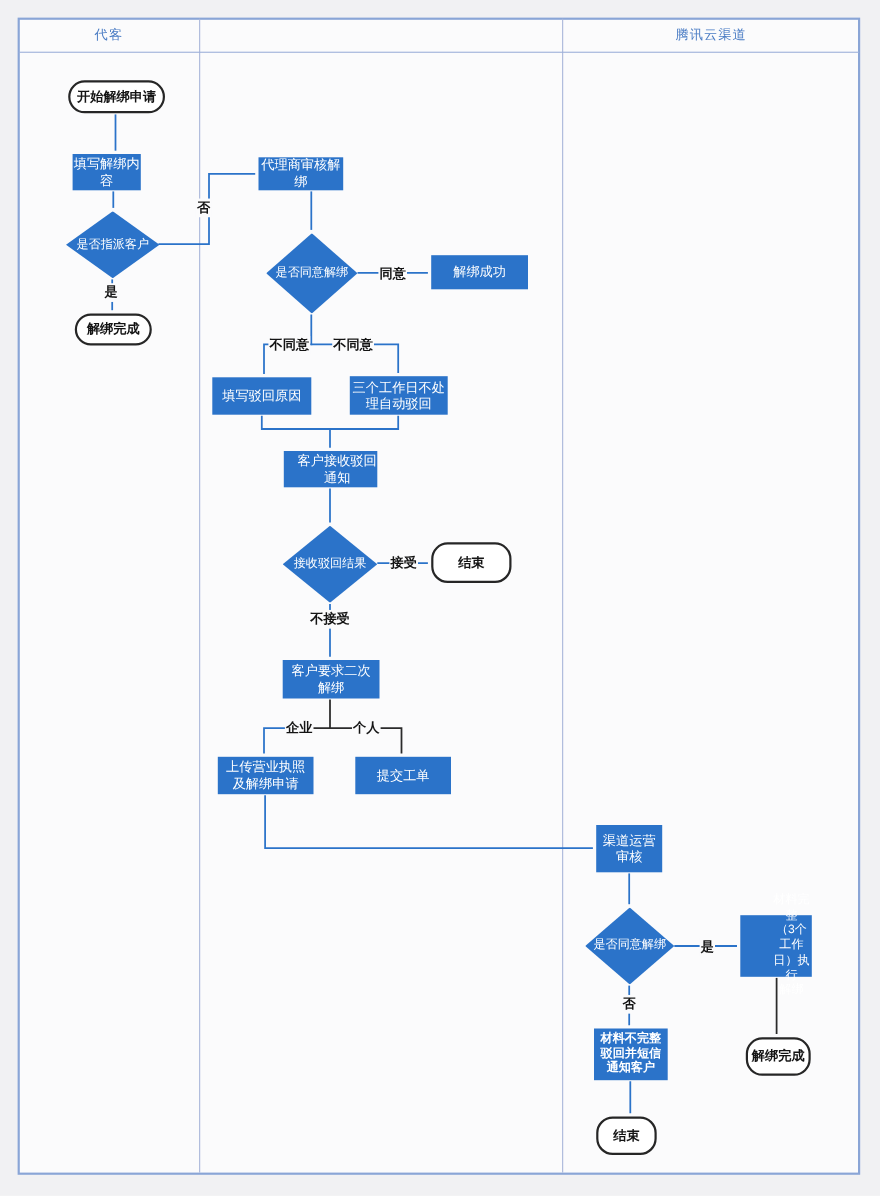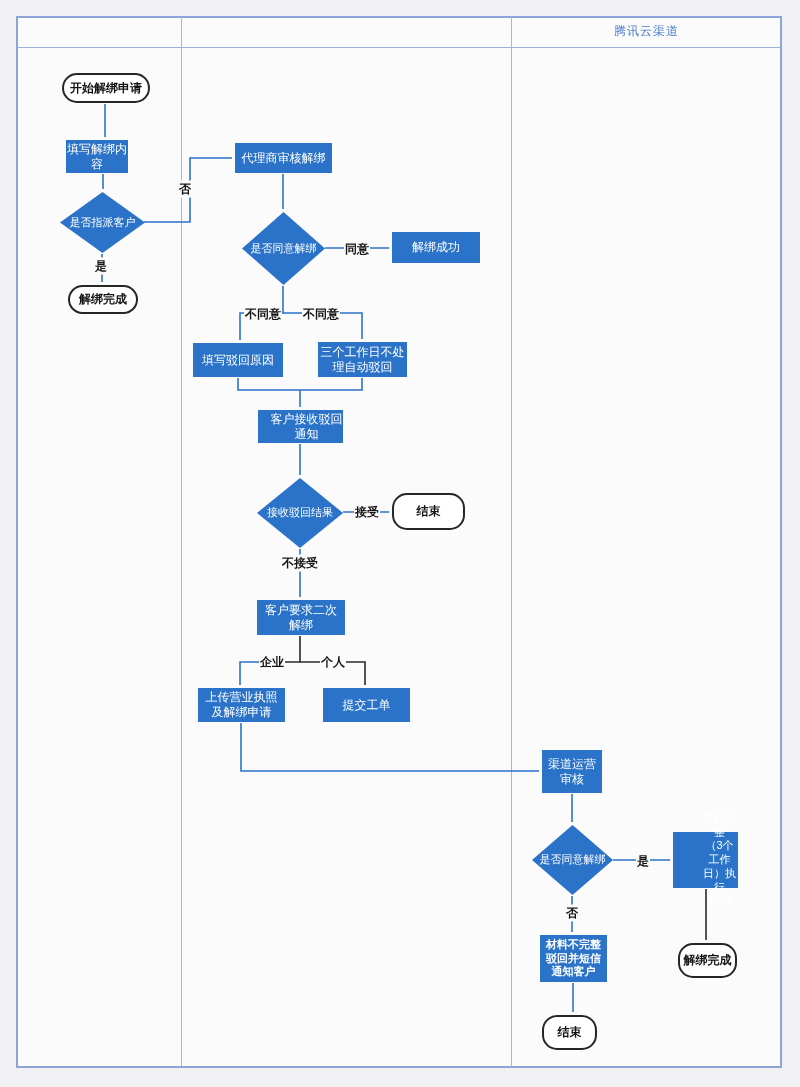--- a/index.html
+++ b/index.html
@@ -73,20 +73,21 @@
 </head>
 <body>
 
 <div id="page">
 
   <div id="frame"></div>
   <div class="lane-divider" style="left:181px;"></div>
   <div class="lane-divider" style="left:511px;"></div>
   <div id="header-sep"></div>
 
+  <div class="lane-title" style="left:17px;width:164px;">代客</div>
   <div class="lane-title" style="left:512px;width:269px;">腾讯云渠道</div>
 
   <svg id="edges" viewBox="0 0 800 1087" xmlns="http://www.w3.org/2000/svg">
     <defs>
       <marker id="arrB" markerWidth="8" markerHeight="8" refX="6.5" refY="3.5" orient="auto">
         <path d="M0,0 L7,3.5 L0,7 Z" fill="#2b73c9"></path>
       </marker>
       <marker id="arrK" markerWidth="8" markerHeight="8" refX="6.5" refY="3.5" orient="auto">
         <path d="M0,0 L7,3.5 L0,7 Z" fill="#2b2b2b"></path>
       </marker>
@@ -114,21 +115,21 @@
     <path class="edge-black" d="M706,889 V940" marker-end="url(#arrK)"></path>
     <path class="edge-blue" d="M573,983 V1012" marker-end="url(#arrB)"></path>
   </svg>
 
   <div class="node terminator" style="left:62px;top:73px;width:88px;height:30px;">开始解绑申请</div>
   <div class="node process" style="left:66px;top:140px;width:62px;height:33px;">填写解绑内
 容</div>
   <div class="node diamond" style="left:60px;top:192px;width:85px;height:61px;">是否指派客户</div>
   <div class="node terminator" style="left:68px;top:285px;width:70px;height:29px;">解绑完成</div>
 
-  <div class="node process" style="left:235px;top:143px;width:97px;height:30px;">代理商审核解绑</div>
+  <div class="node process" style="left:235px;top:143px;width:77px;height:30px;">代理商审核解绑</div>
   <div class="node diamond" style="left:242px;top:212px;width:83px;height:73px;">是否同意解绑</div>
   <div class="node process" style="left:392px;top:232px;width:88px;height:31px;">解绑成功</div>
   <div class="node process" style="left:193px;top:343px;width:90px;height:34px;">填写驳回原因</div>
   <div class="node process" style="left:318px;top:342px;width:89px;height:35px;">三个工作日不处
 理自动驳回</div>
   <div class="node process" style="left:258px;top:410px;width:85px;height:33px;padding-left:12px;">客户接收驳回
 通知</div>
   <div class="node diamond" style="left:257px;top:478px;width:86px;height:70px;">接收驳回结果</div>
   <div class="node terminator" style="left:392px;top:493px;width:73px;height:37px;">结束</div>
   <div class="node process" style="left:257px;top:600px;width:88px;height:35px;">客户要求二次

